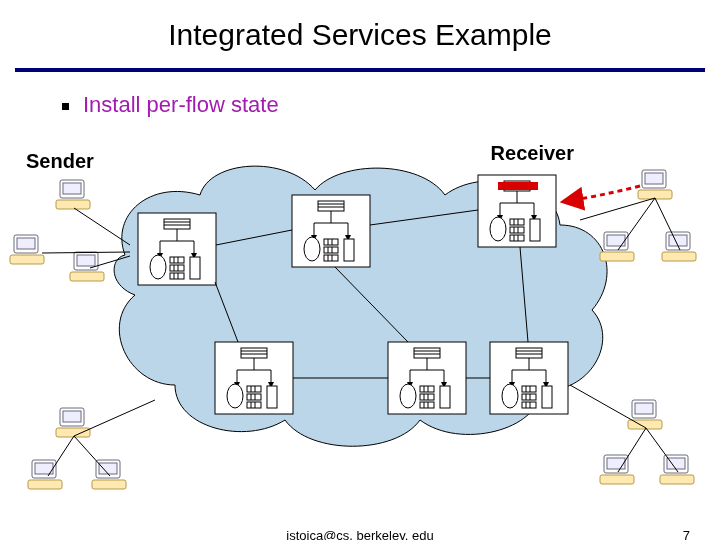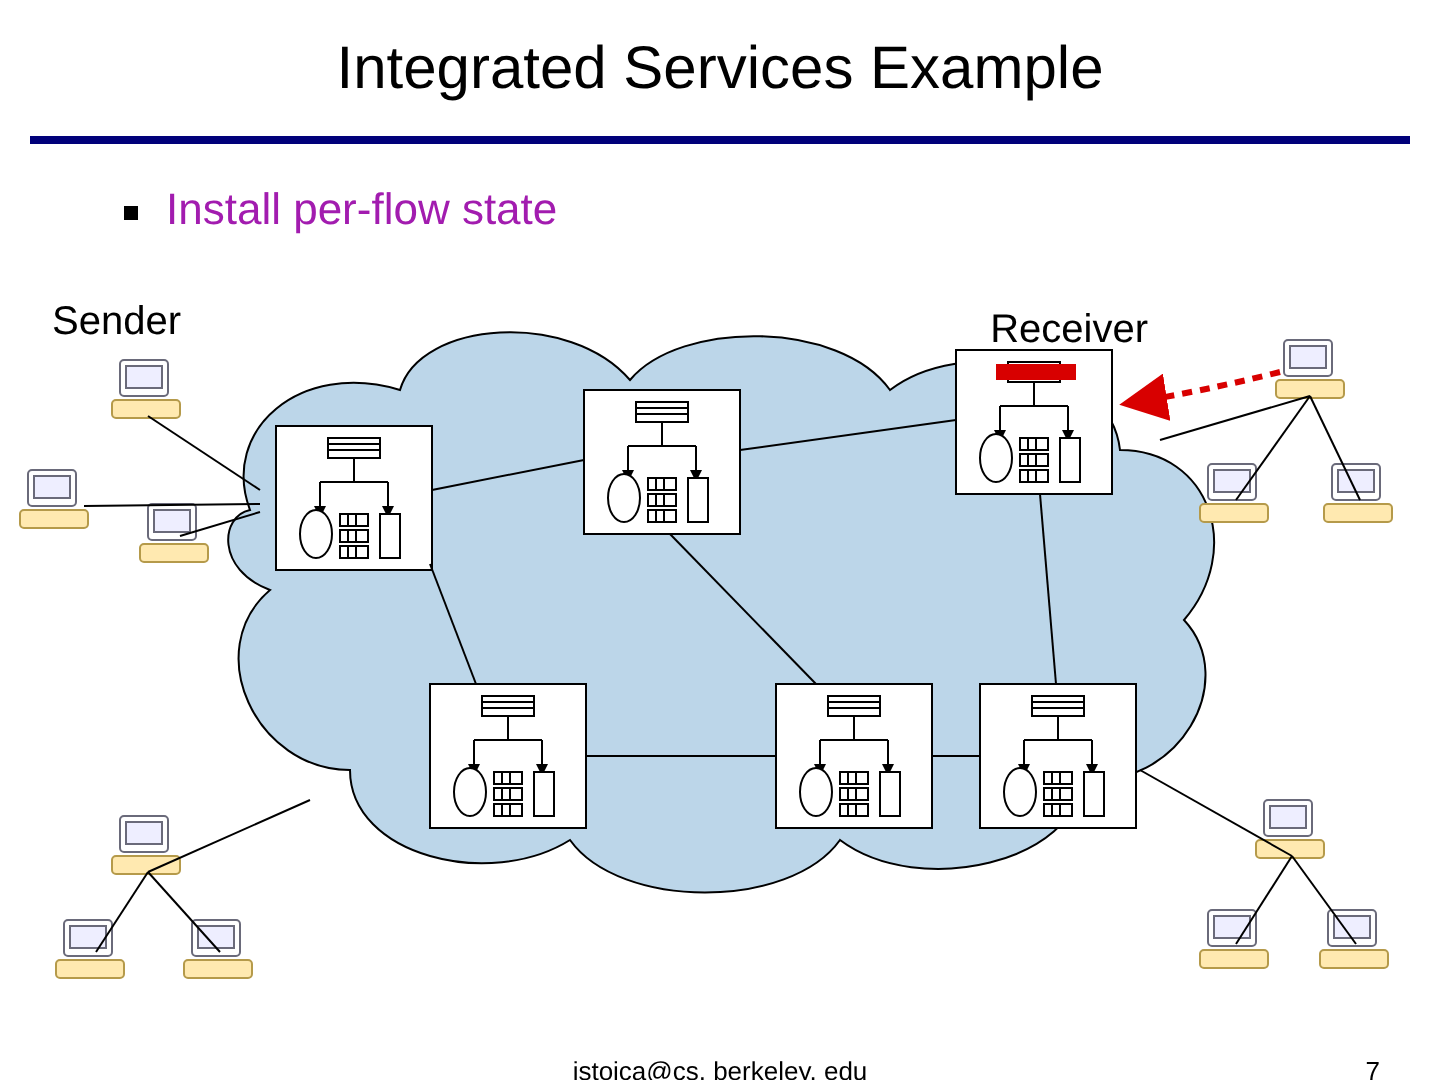--- a/index.html
+++ b/index.html
@@ -1,37 +1,37 @@
 <!DOCTYPE html>
 <html><head>
 <meta charset="utf-8">
 <style>
   html,body{margin:0;padding:0;width:720px;height:540px;font-family:Arial,Helvetica,sans-serif;background:#fff;overflow:hidden}
   .slide{position:relative;width:604px;height:540px}
   .title{position:absolute;top:18px;left:0;width:720px;text-align:center;font-size:30px;color:#000}
   .rule{position:absolute;top:68px;left:15px;width:690px;height:4px;background:#00007a}
   .bullet{position:absolute;top:92px;left:62px;font-size:22px;color:#a21caf}
   .bullet .sq{display:inline-block;width:7px;height:7px;background:#000;margin-right:14px;vertical-align:middle}
-  .label{position:absolute;font-size:20px;font-weight:normal;color:#000}
+  .label{position:absolute;font-size:20px;font-weight:bold;color:#000}
   .footer{position:absolute;bottom:12px;left:0;width:720px;font-size:13px;color:#000}
   .footer .email{position:absolute;left:0;width:720px;text-align:center}
   .footer .pnum{position:absolute;right:30px}
   svg{position:absolute;top:0;left:0}
 </style>
 </head>
 <body>
 
 <div class="slide">
   <div class="title">Integrated Services Example</div>
   <div class="rule"></div>
   <div class="bullet">
     <span class="sq"></span><span>Install per-flow state</span>
   </div>
   <div class="label" style="top:150px;left:26px">Sender</div>
-  <div class="label" style="top:154px;right:30px">Receiver</div>
+  <div class="label" style="top:142px;right:30px">Receiver</div>
 
   <svg width="720" height="540">
     <defs>
       <marker id="arr" viewBox="0 0 10 10" refX="9" refY="5" markerWidth="8" markerHeight="8" orient="auto">
         <path d="M0 0 L10 5 L0 10 z" fill="#d80000"></path>
       </marker>
 
       <g id="router">
         <rect x="0" y="0" width="78" height="72" fill="#fff" stroke="#000"></rect>
         <rect x="26" y="6" width="26" height="10" fill="#fff" stroke="#000"></rect>

